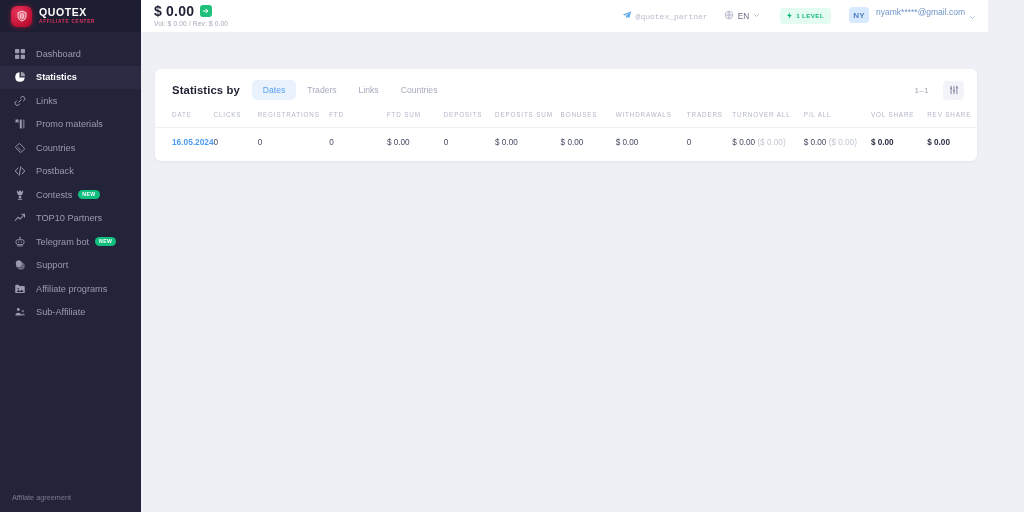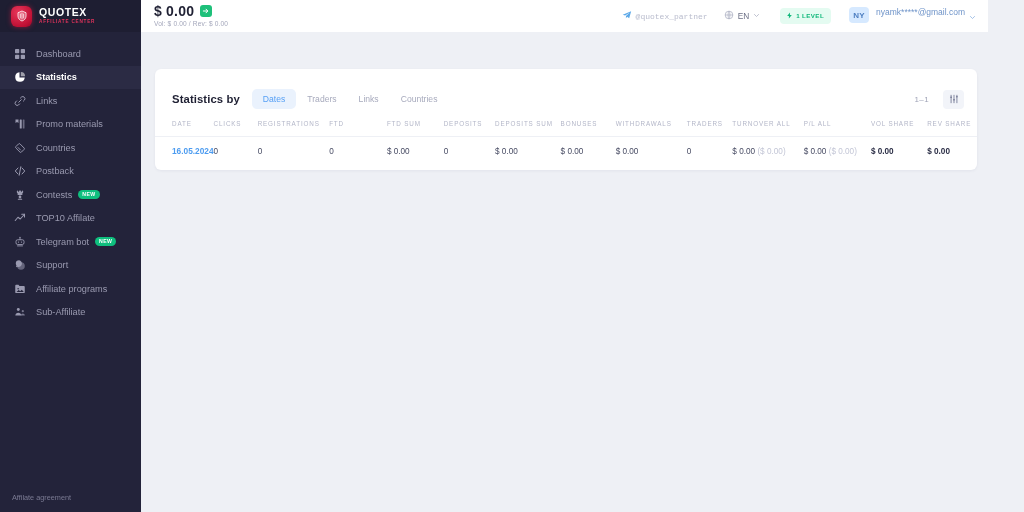--- a/index.html
+++ b/index.html
@@ -118,21 +118,21 @@
   .account-mail { margin-left: 7px; color: #6f94c9; font-size: 8.5px; }
 
   .content { flex: 1; padding: 13px 11px 0 14px; }
   .card {
     background: #fff; border-radius: 6px;
     box-shadow: 0 1px 3px rgba(30,40,80,.06);
     overflow: hidden;
   }
   .card-head {
     display: flex; align-items: center;
-    padding: 20px 13px 9px 17px;
+    padding: 11px 13px 9px 17px;
   }
   .card-title { font-size: 11.3px; font-weight: bold; color: #1f2033; letter-spacing: .1px; }
   .tabs { display: flex; align-items: center; margin-left: 12px; }
   .tab {
     font-size: 8.6px; color: #a7aabd;
     padding: 5px 11px; border-radius: 5px;
     cursor: pointer; white-space: nowrap;
   }
   .tab.active { background: #eaf2fd; color: #57a0f5; }
   .head-right { margin-left: auto; display: flex; align-items: center; }
@@ -270,21 +270,21 @@
         <span class="badge-new">NEW</span>
       </div>
 
       <div class="nav-item">
         <span class="nav-icon">
           <svg width="12" height="12" viewBox="0 0 24 24" fill="none" stroke="currentColor" stroke-width="2.1" stroke-linecap="round" stroke-linejoin="round">
             <path d="M2.5 17 L8 10.5 L12.5 14 L21 4.5"></path>
               <path d="M15.5 4.5 H21 V10"></path>
           </svg>
         </span>
-        <span class="nav-label">TOP10 Affilate</span>
+        <span class="nav-label">TOP10 Partners</span>
       </div>
 
       <div class="nav-item">
         <span class="nav-icon">
           <svg width="12" height="12" viewBox="0 0 24 24" fill="none" stroke="currentColor" stroke-width="1.8">
             <rect x="4" y="7.5" width="16" height="9.5" rx="3.4"></rect>
             <circle cx="9" cy="12.2" r="1.3" fill="currentColor" stroke="none"></circle>
             <circle cx="15" cy="12.2" r="1.3" fill="currentColor" stroke="none"></circle>
             <path d="M12 3.2 v4.1" stroke-linecap="round"></path>
               <circle cx="12" cy="2.6" r="1.3" fill="currentColor" stroke="none"></circle>

